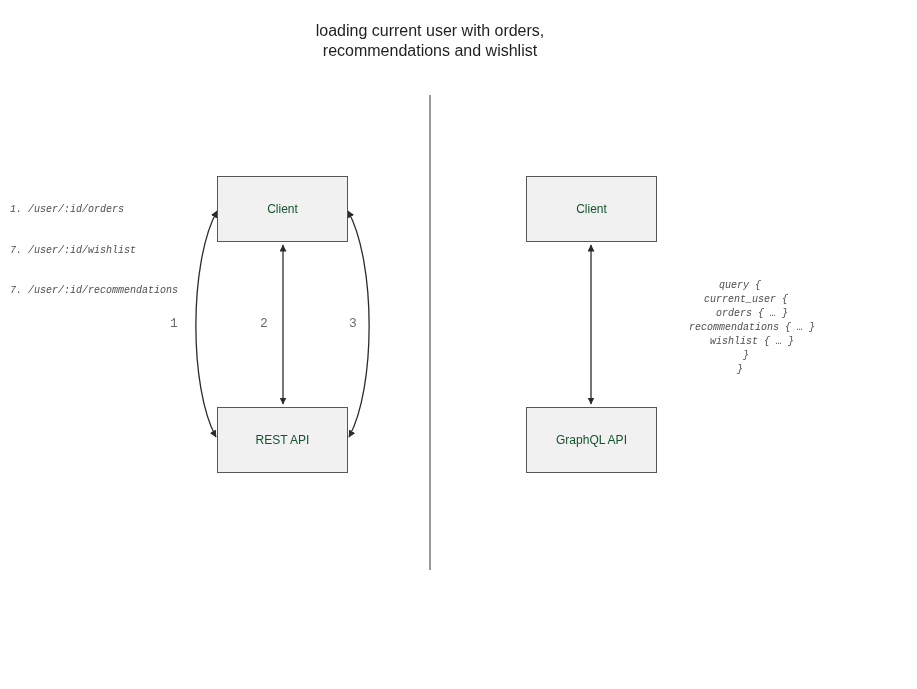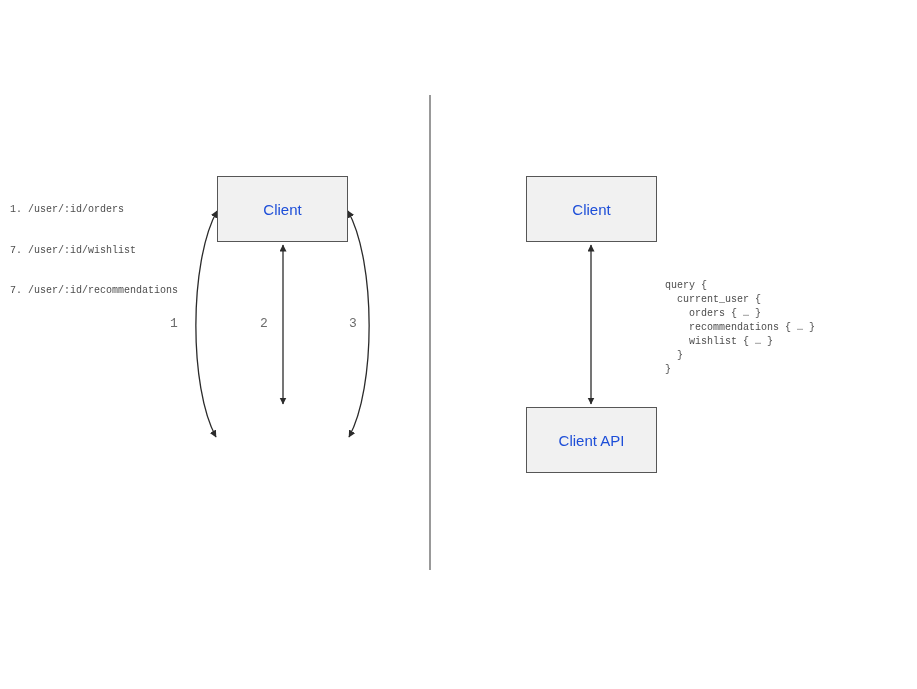--- a/index.html
+++ b/index.html
@@ -32,58 +32,62 @@
   svg.wires{position:absolute;left:0;top:0;width:917px;height:689px;pointer-events:none;}
   svg.wires path.wire, svg.wires line.wire{stroke:var(--arrow);stroke-width:1.3;fill:none;}
   svg.wires line.divider{stroke:var(--divider);stroke-width:1.4;}
   marker path{fill:var(--arrow);}
   .node{
     position:absolute;
     width:131px;height:66px;
     background:var(--box-fill);
     border:1.6px solid var(--box-border);
     display:flex;align-items:center;justify-content:center;
-    font-size:15px;
-    color:#1d4ed8;
+    font-size:12px;
+    color:#14532d;
   }
   .node-client-rest{left:217px;top:176px;}
   .node-rest-api{left:217px;top:407px;}
   .node-client-gql{left:526px;top:176px;}
   .node-graphql-api{left:526px;top:407px;}
   .mono{
     font-family:"Liberation Mono","DejaVu Sans Mono",monospace;
     color:var(--code-text);
     font-size:10px;
+    font-style:italic;
   }
   .endpoint-list{
     position:absolute;left:10px;top:176px;
     line-height:13.5px;
     white-space:pre;
   }
   .query-code{
     position:absolute;left:665px;top:279px;
     line-height:14px;
     white-space:pre;
+    text-align:center;
   }
   .arrow-label{
     position:absolute;
     width:20px;text-align:center;
     font-family:"Liberation Mono","DejaVu Sans Mono",monospace;
     font-size:13px;
     color:var(--label-text);
   }
   .arrow-label-1{left:164px;top:316px;}
   .arrow-label-2{left:254px;top:316px;}
   .arrow-label-3{left:343px;top:316px;}
 </style>
 </head>
 <body>
 
 <div class="canvas">
 
+  <div class="title">loading current user with orders,
+recommendations and wishlist</div>
 
   <svg class="wires" viewBox="0 0 917 689">
     <defs>
       <marker id="ah" markerUnits="userSpaceOnUse" markerWidth="9" markerHeight="8" refX="6.5" refY="3.5" orient="auto-start-reverse">
         <path d="M0,0 L7,3.5 L0,7 Z"></path>
       </marker>
     </defs>
 
     <line class="divider" x1="430" y1="95" x2="430" y2="570"></line>
 
@@ -96,30 +100,33 @@
 
   <div class="endpoint-list mono">
     <div>1. /user/:id/orders</div>
     <div>7. /user/:id/wishlist</div>
     <div>7. /user/:id/recommendations</div>
   </div>
 
   <div class="node node-client-rest">
     <span>Client</span>
   </div>
+  <div class="node node-rest-api">
+    <span>REST API</span>
+  </div>
 
   <div class="arrow-label arrow-label-1">1</div>
   <div class="arrow-label arrow-label-2">2</div>
   <div class="arrow-label arrow-label-3">3</div>
 
   <div class="node node-client-gql">
     <span>Client</span>
   </div>
   <div class="node node-graphql-api">
-    <span>Client API</span>
+    <span>GraphQL API</span>
   </div>
 
   <pre class="query-code mono">query {
   current_user {
     orders { … }
     recommendations { … }
     wishlist { … }
   }
 }</pre>
 

